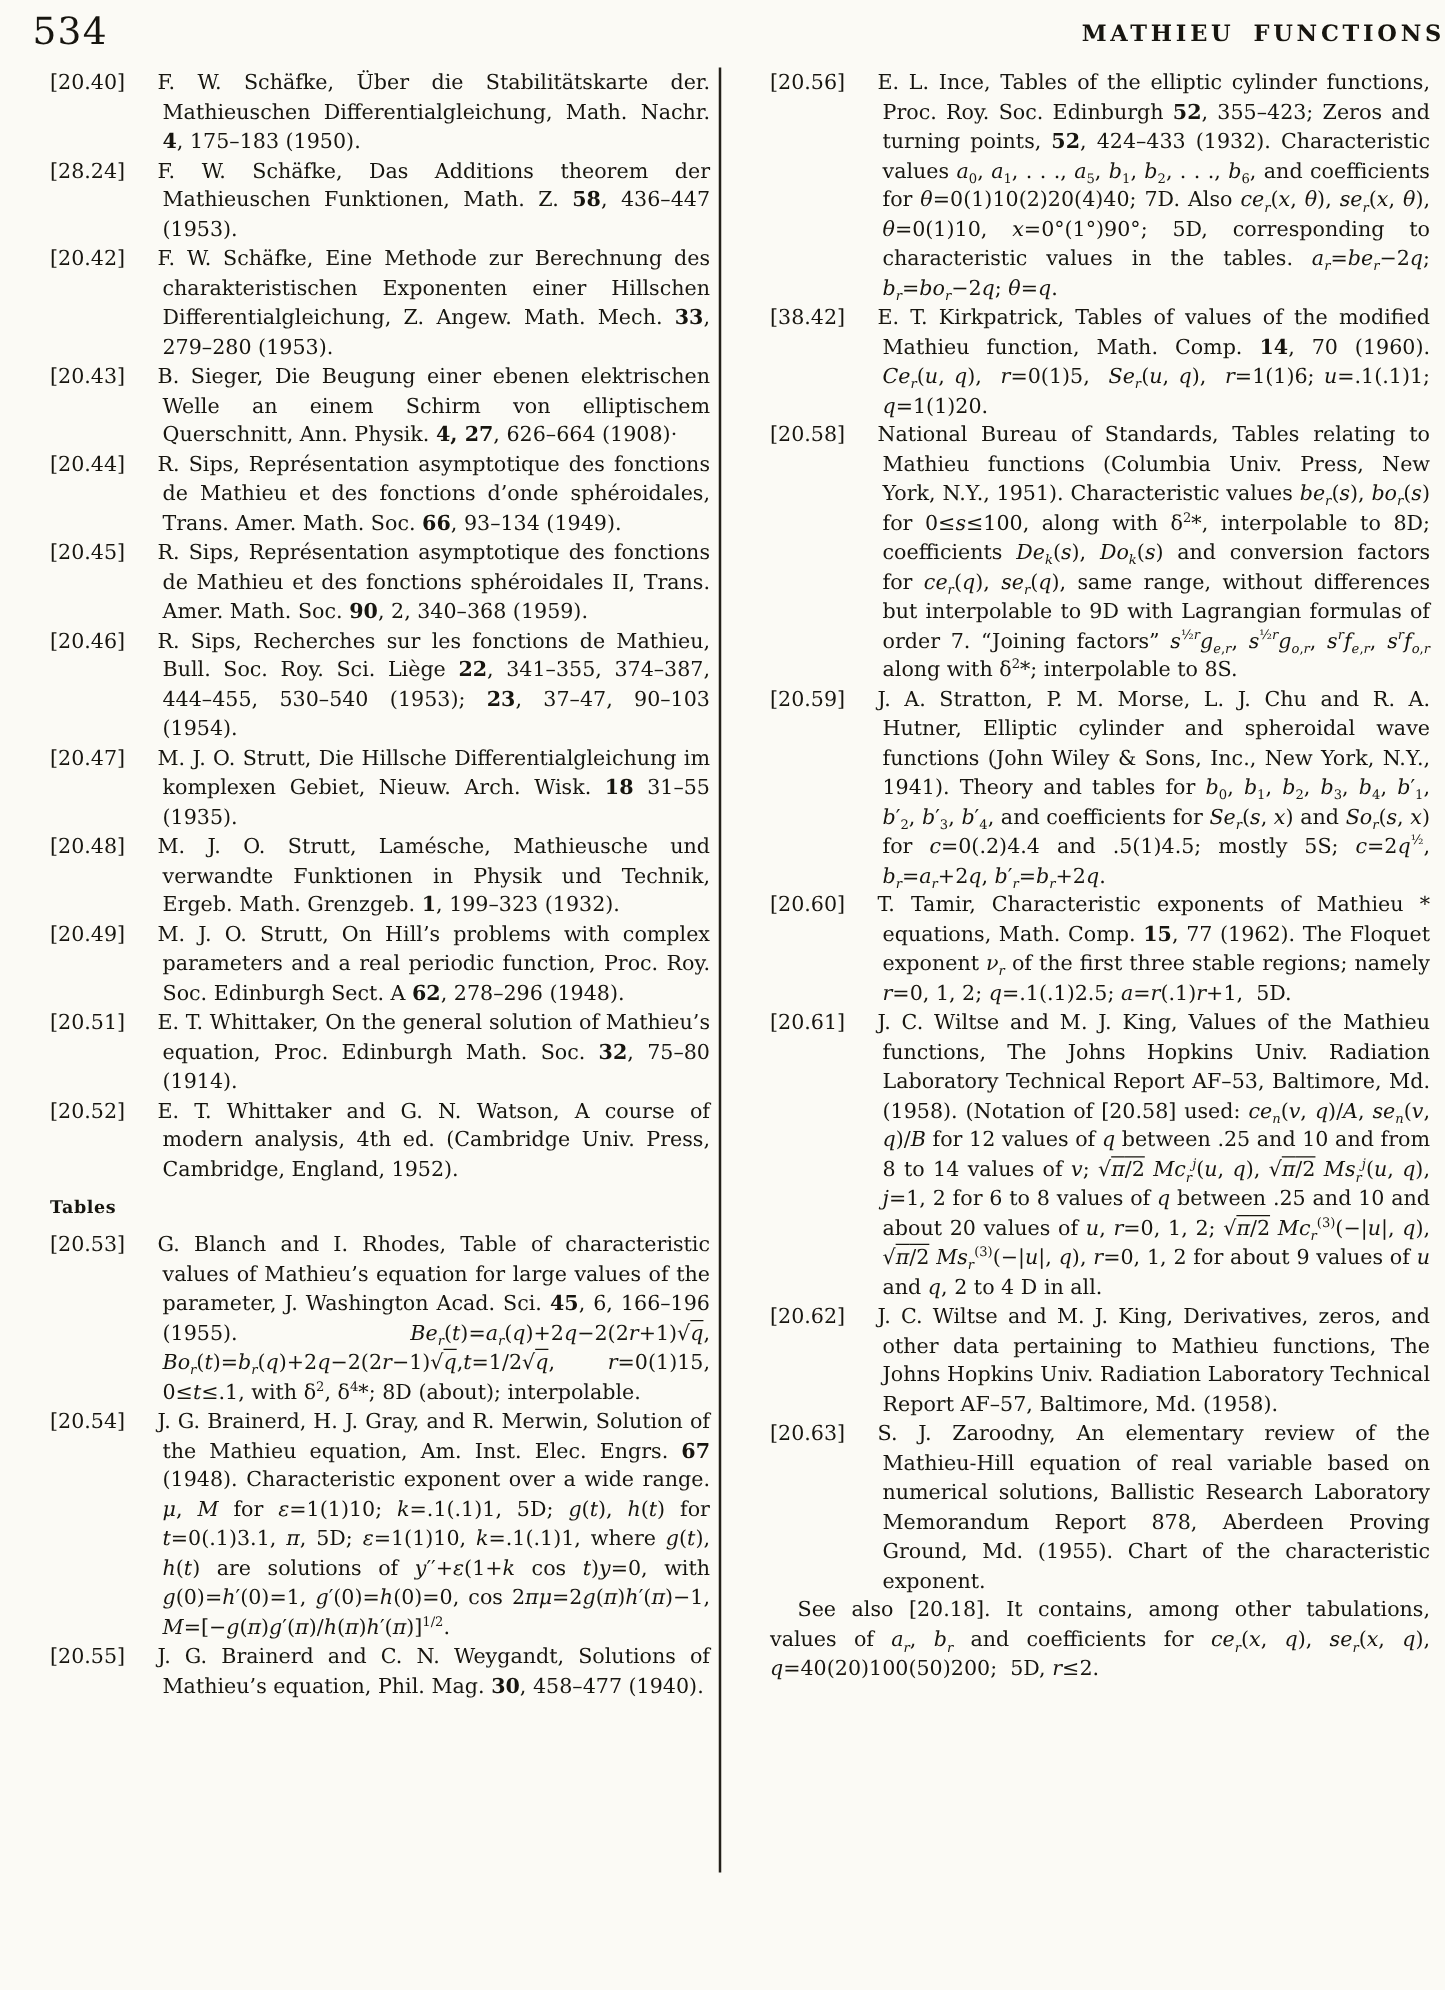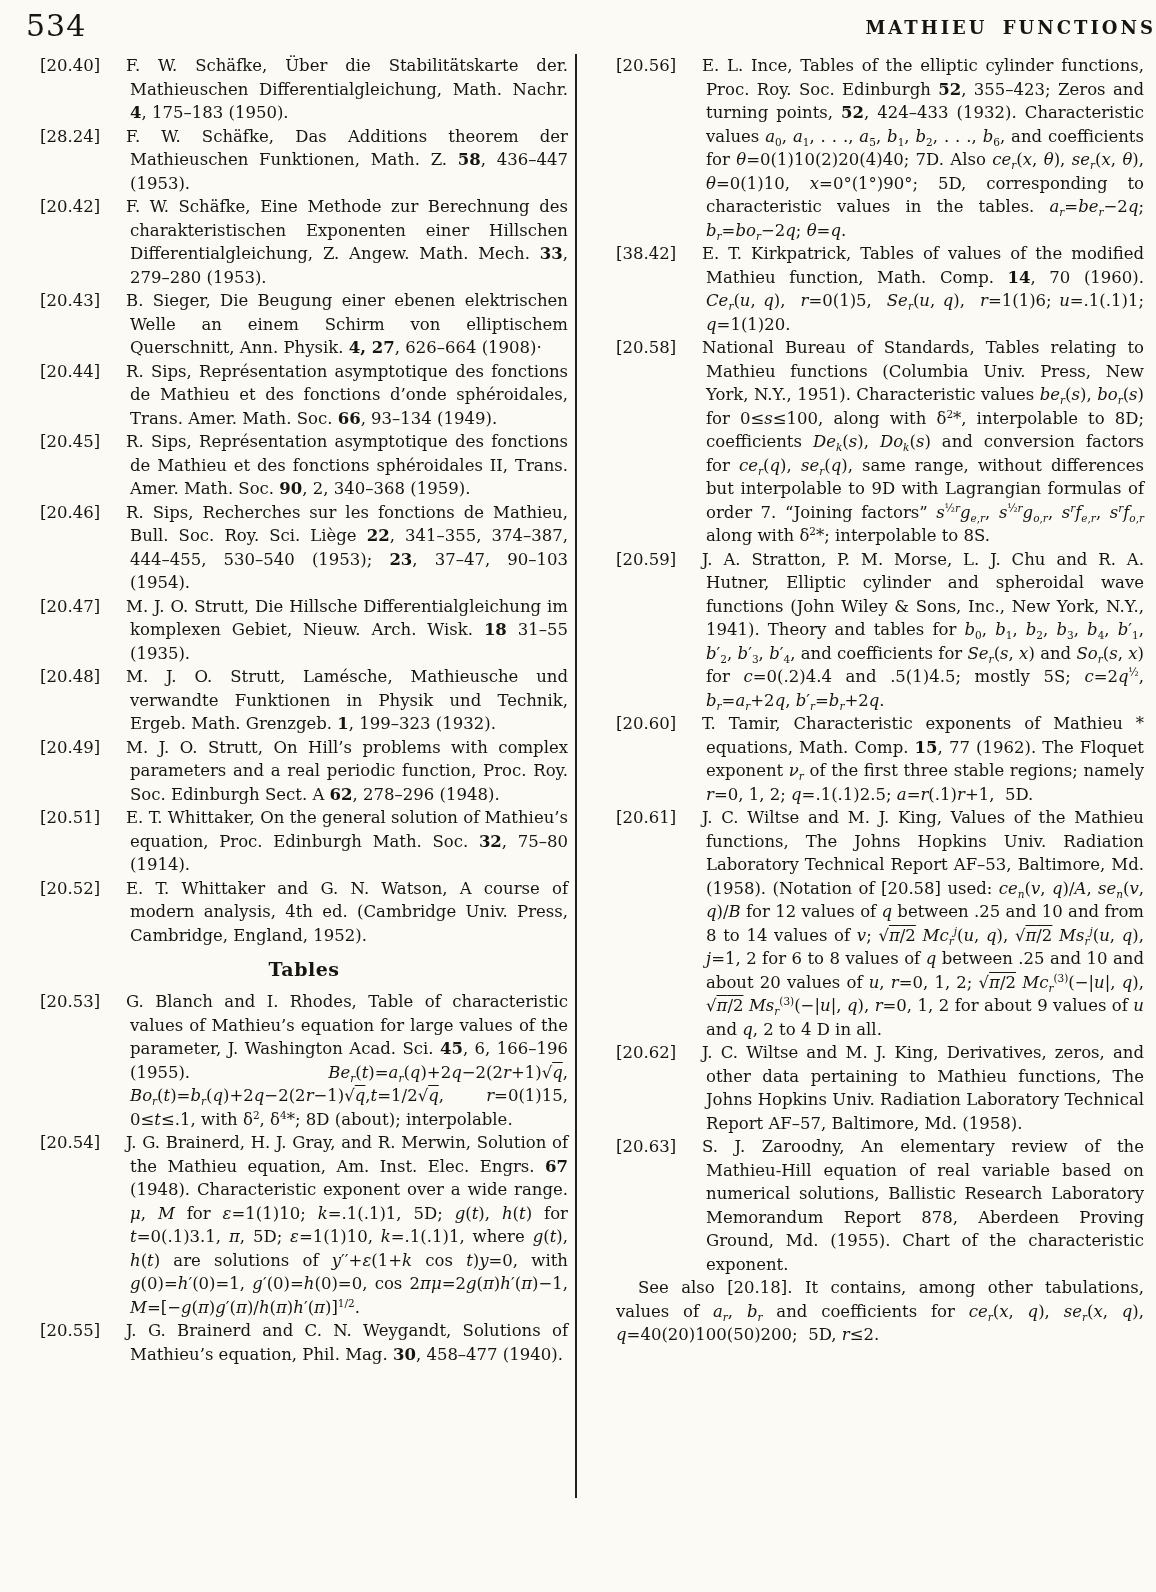--- a/index.html
+++ b/index.html
@@ -11,21 +11,21 @@
   .page-number{position:absolute;top:8px;left:26px;font-size:30px;letter-spacing:1px;}
   .running-head{position:absolute;top:17px;left:0;right:0;text-align:right;
     font-size:18px;font-weight:700;letter-spacing:3px;word-spacing:6px;}
   .columns{position:absolute;top:54px;left:40px;display:flex;gap:48px;}
   .col{width:528px;}
   .vrule{position:absolute;left:575px;top:54px;width:2px;height:1444px;background:#24211b;}
   p.entry{margin:0;text-align:justify;font-size:16.5px;line-height:23.5px;
     padding-left:90px;text-indent:-90px;}
   .entry .lbl{display:inline-block;width:86px;text-indent:0;white-space:nowrap;}
   p.cont{margin:0;text-align:justify;font-size:16.5px;line-height:23.5px;text-indent:22px;}
-  h3.section-heading{margin:11px 0 10px;text-align:center;font-size:19px;font-weight:700;letter-spacing:.5px;}
+  h3.section-heading{margin:11px 0 10px;text-align:left;font-size:14px;font-weight:700;letter-spacing:.5px;}
   sub,sup{font-size:10.5px;line-height:0;}
   sup{vertical-align:super;}
   .ov{text-decoration:overline;}
   .footnote{margin-top:18px;}
   .footnote .rule{width:112px;height:0;border-top:2px solid #24211b;margin:0 0 7px 2px;}
   .footnote-text{padding-left:24px;font-size:14.5px;letter-spacing:.3px;}
   .footnote-text .sc{font-size:12px;}
 </style>
 </head>
 <body>

